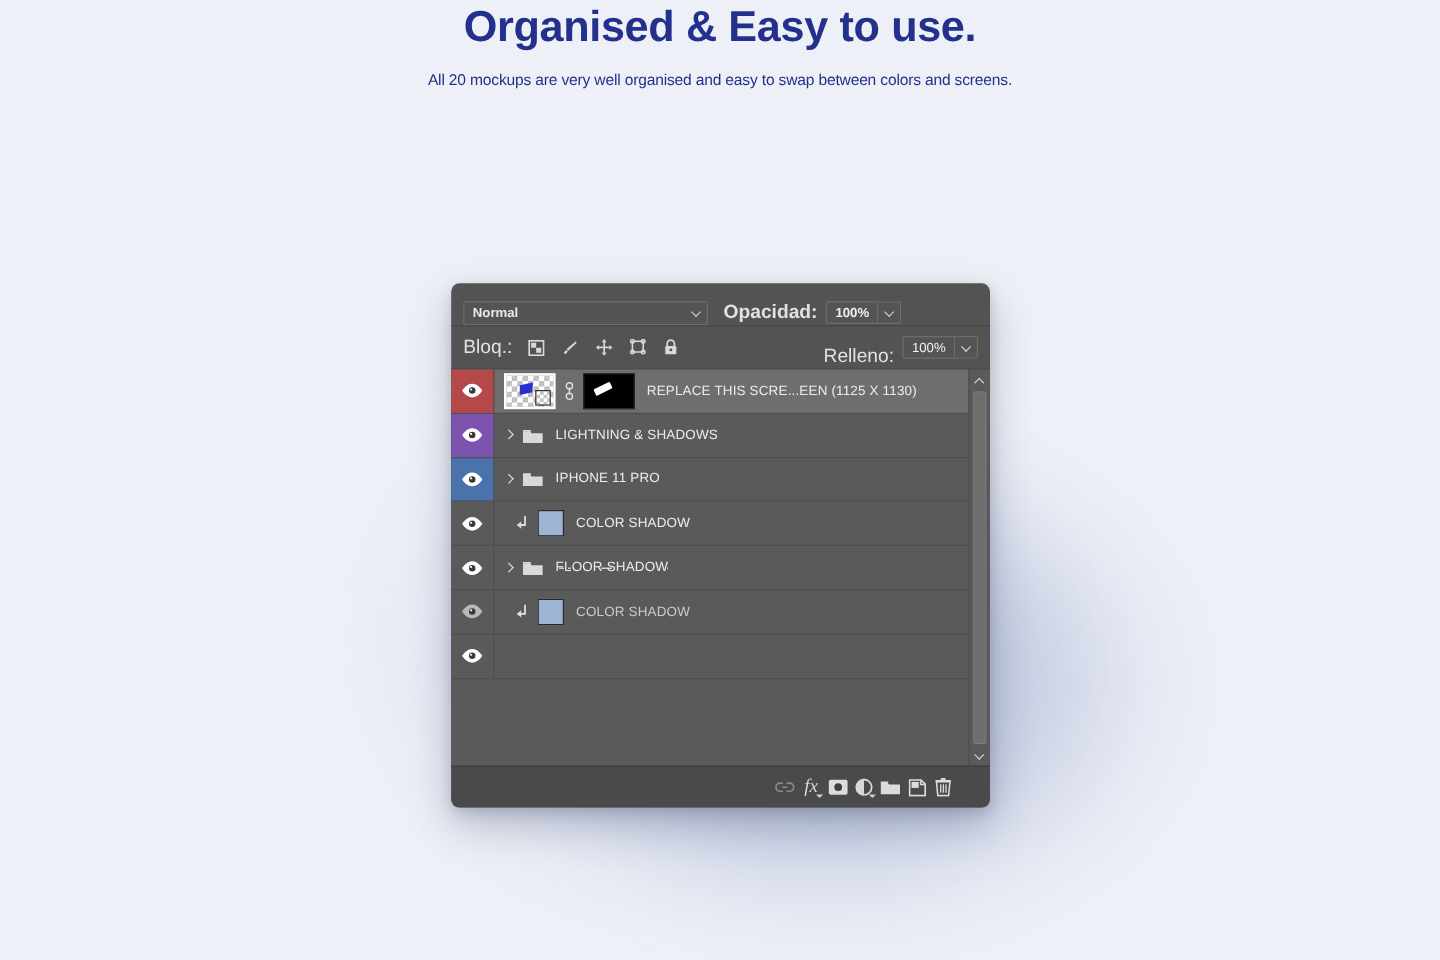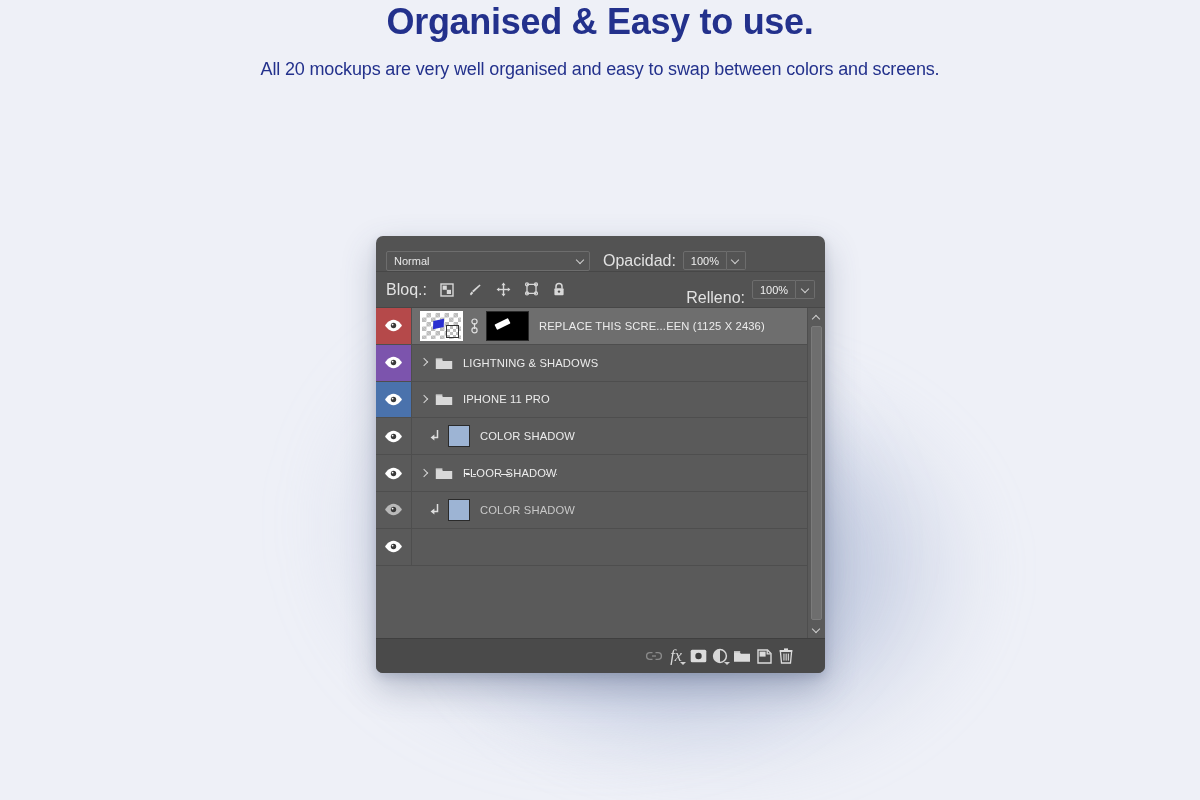--- a/index.html
+++ b/index.html
@@ -49,21 +49,21 @@
   }
   #page-title {
     font-size: 36px;
     font-weight: bold;
     color: #23318c;
     letter-spacing: -0.3px;
     margin: 0;
     line-height: 1.2;
   }
   #page-subtitle {
-    font-size: 18px;
+    font-size: 13px;
     color: #23318c;
     margin: 0;
     padding-top: 16px;
     letter-spacing: -0.15px;
   }
 
   
   #ps-panel {
     position: absolute;
     left: 376px;
@@ -81,21 +81,21 @@
   }
 
   .ps-toprow {
     display: flex;
     align-items: center;
     height: 35px;
     padding: 0 10px;
     box-sizing: border-box;
     flex: none;
   }
-  .ps-toprow.first { padding-top: 14px; }
+  .ps-toprow.first { padding-top: 14px; font-weight: bold; }
   .divider-line {
     height: 1px;
     background: #474747;
     flex: none;
   }
 
   
   .blend-select {
     width: 204px;
     height: 20px;
@@ -491,21 +491,21 @@
               <div class="sub-thumb"></div>
             </div>
             <span class="link-ico"><svg width="11" height="16" viewBox="0 0 11 16">
                 <path d="M5.5 5 v6" stroke="#dedede" stroke-width="1.2" fill="none"></path>
                 <circle cx="5.5" cy="3.6" r="2.6" fill="none" stroke="#dedede" stroke-width="1.2"></circle>
                 <circle cx="5.5" cy="12.2" r="2.6" fill="none" stroke="#dedede" stroke-width="1.2"></circle>
               </svg></span>
             <div class="thumb mask-black" style="width: 43px; height: 30px;">
               <div class="mask-stroke"></div>
             </div>
-            <span class="layer-name">REPLACE THIS SCRE...EEN (1125 X 2436)</span>
+            <span class="layer-name">REPLACE THIS SCRE...EEN (1125 X 1130)</span>
           </div>
         </div>
         <div class="layer-row">
           <div class="eye-cell" style="background: rgb(124, 84, 173);">
             <svg width="19" height="13" viewBox="0 0 19 13">
               <path d="M9.5 0.8 C4.4 0.8 1.1 6.5 1.1 6.5 S4.4 12.2 9.5 12.2 S17.9 6.5 17.9 6.5 S14.6 0.8 9.5 0.8 Z" fill="#ffffff"></path>
               <circle cx="9.5" cy="6.5" r="2.7" fill="#3a3a3a"></circle>
               <circle cx="8.6" cy="5.6" r="0.9" fill="#ffffff"></circle>
             </svg>
           </div>

